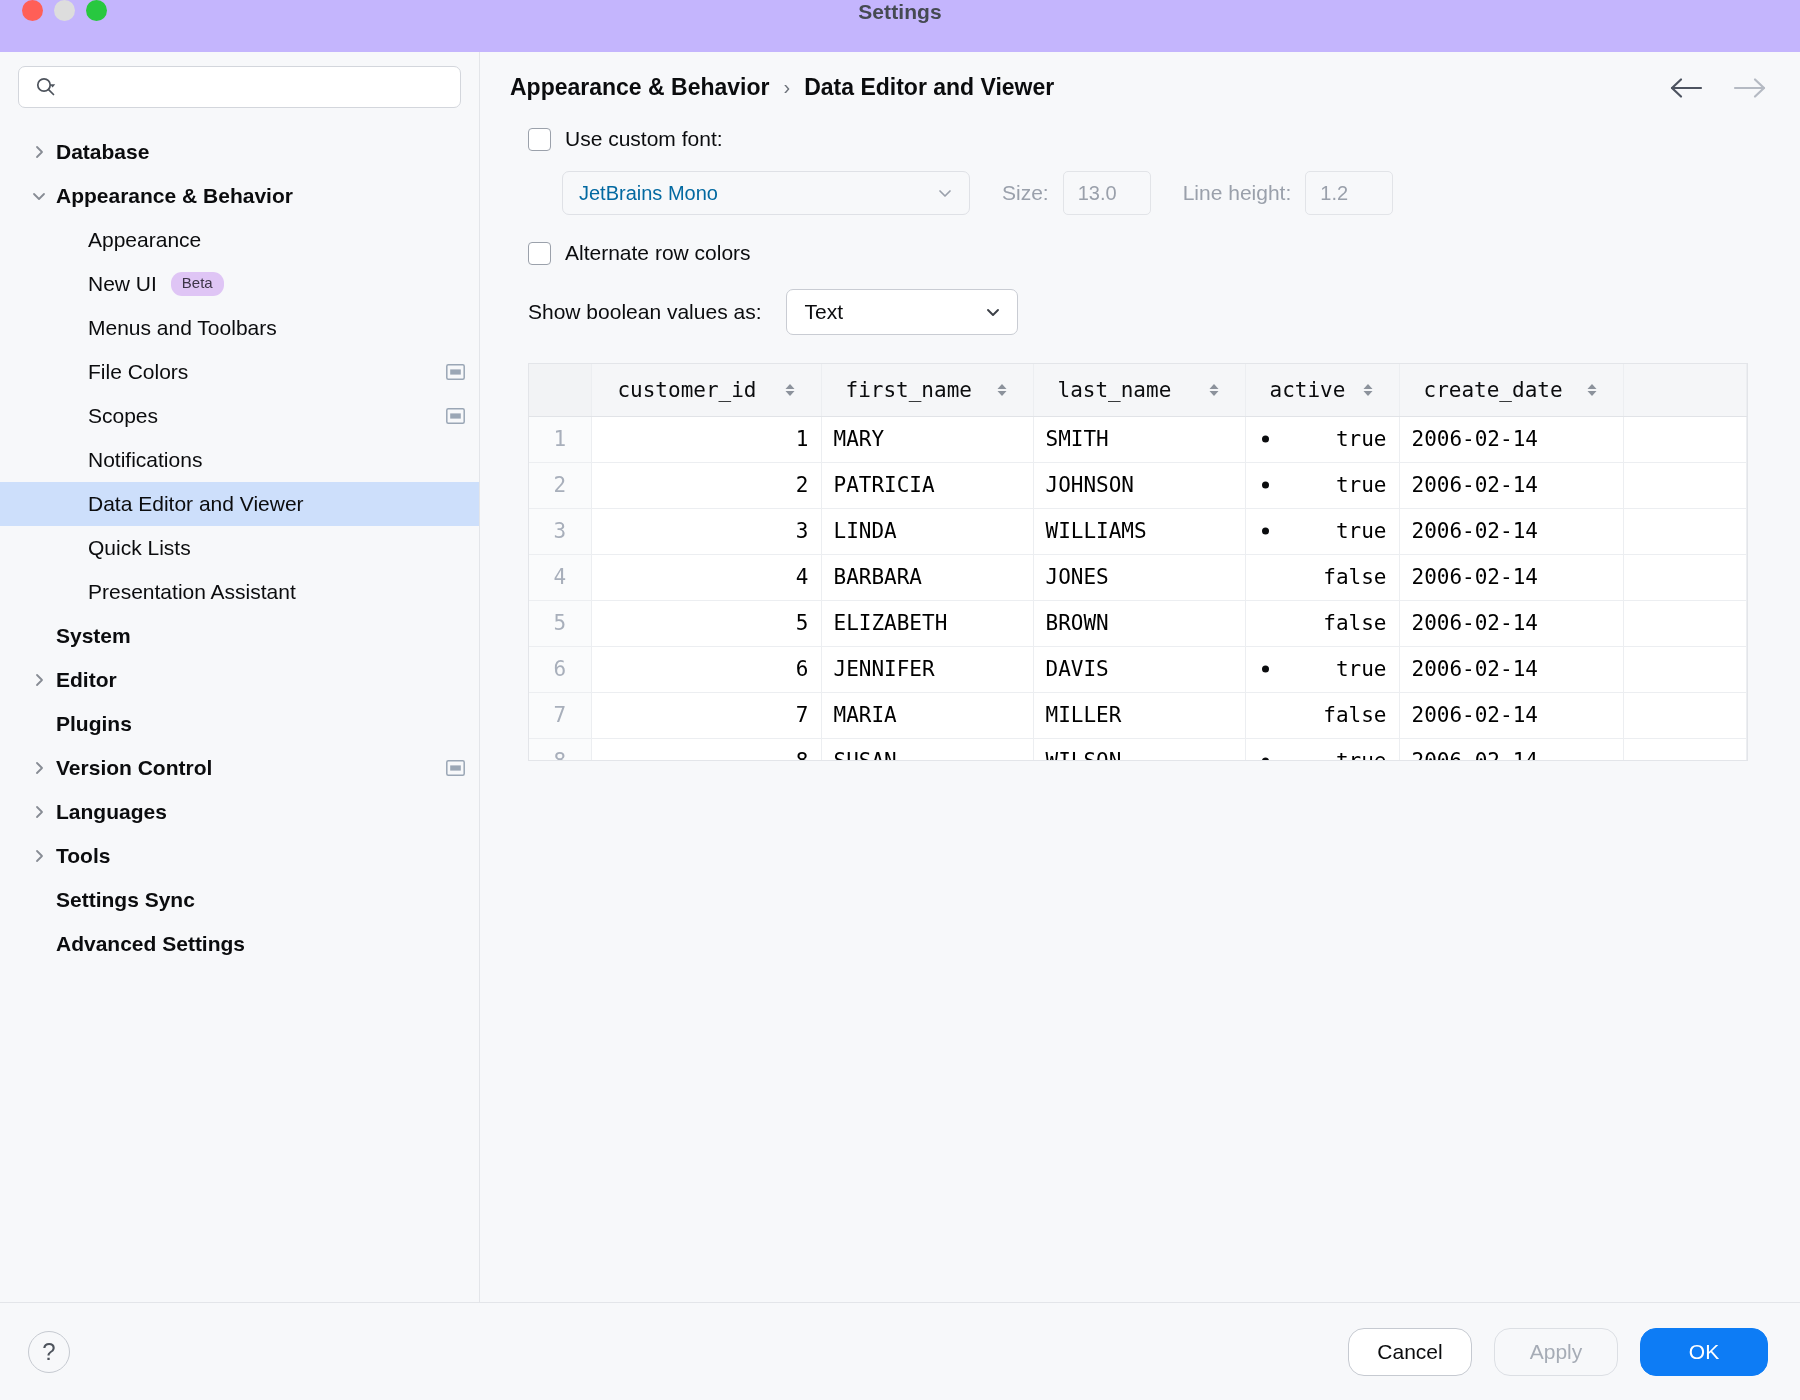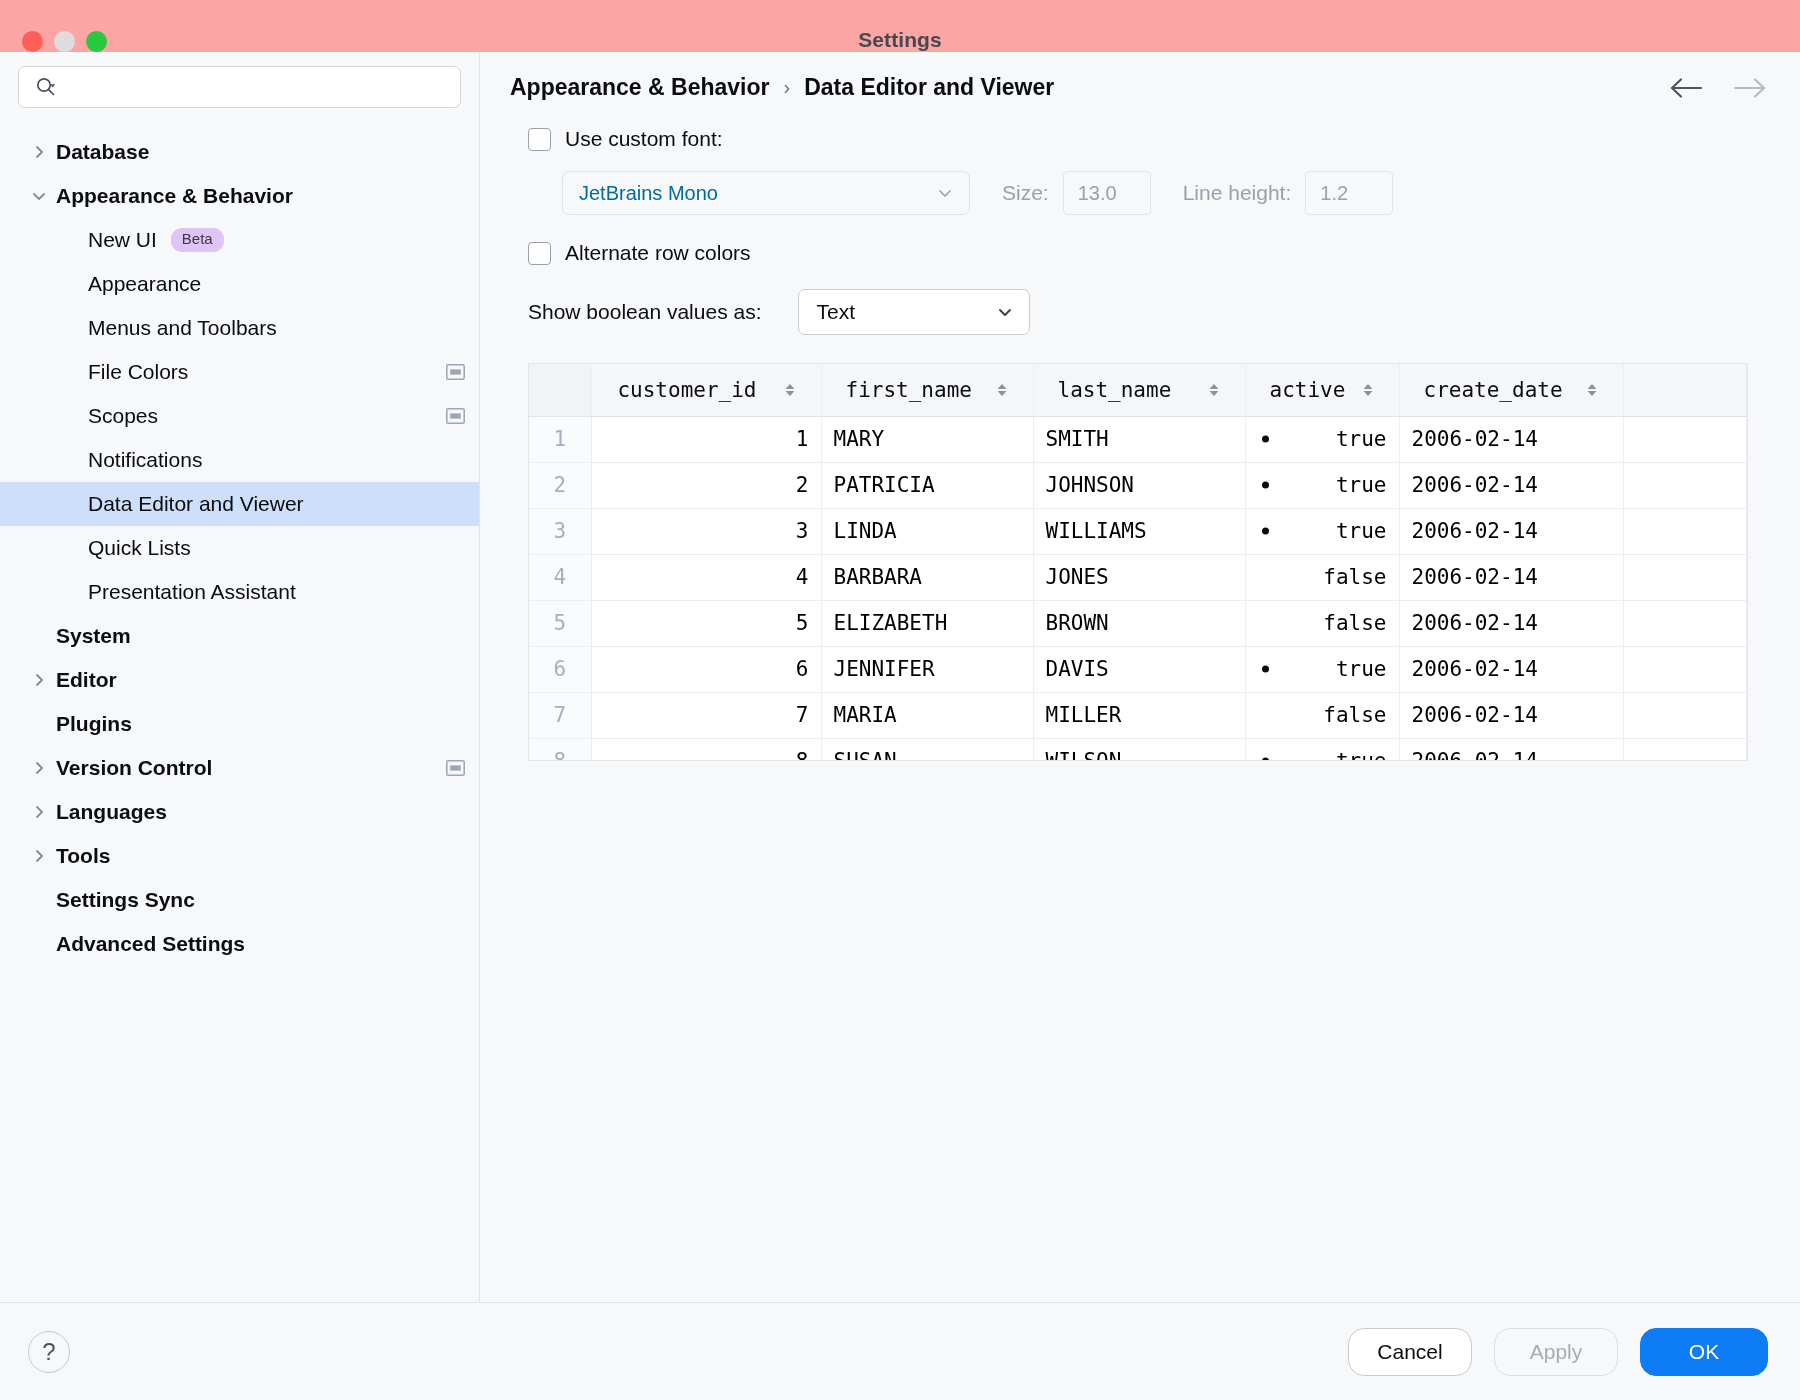--- a/index.html
+++ b/index.html
@@ -14,22 +14,22 @@
     position: relative;
     width: 1800px; height: 1400px;
     background: #f7f8fa;
     display: flex; flex-direction: column;
   }
 
   
   .titlebar {
     position: relative;
     height: 52px; flex: 0 0 52px;
-    display: flex; align-items: flex-end;
-    background: #fca5a5;
+    display: flex; align-items: flex-start;
+    background: #c4b5fd;
     text-decoration: underline;
   }
   .traffic { display: flex; gap: 11px; padding-left: 22px; align-items: center; }
   .tl { width: 21px; height: 21px; border-radius: 50%; }
   .tl.red { background: #ff5f57; }
   .tl.yellow { background: #dddddd; }
   .tl.green { background: #28c840; }
   .win-title {
     position: absolute; left: 0; right: 0; text-align: center;
     font-size: 21px; font-weight: bold; color: #454a52;
@@ -133,21 +133,21 @@
     border: 1px solid #e2e4e8; border-radius: 5px;
     background: #f7f8fa; color: #9aa0ab;
     font-size: 20px; display: flex; align-items: center;
     padding-left: 14px;
   }
   .numfield.wide { width: 88px; }
 
   .bool-row { margin-top: 24px; padding-left: 18px; display: flex; align-items: center; }
   .bool-label { font-size: 21px; color: #0b0c0e; }
   .bool-combo {
-    margin-left: 36px; height: 46px; width: 232px;
+    margin-left: 24px; height: 46px; width: 232px;
     background: #ffffff; border: 1px solid #c9ccd3; border-radius: 7px;
     display: flex; align-items: center; padding: 0 14px 0 18px;
     font-size: 21px; color: #0b0c0e;
   }
   .bool-combo .chev { margin-left: auto; display: flex; color: #3c4047; }
 
   
   .preview-wrap {
     margin: 28px 22px 0 18px;
     height: 398px;
@@ -272,26 +272,26 @@
           <div class="tree-item lvl0 top">
             <span class="twisty">
               <svg width="20" height="20" viewBox="0 0 20 20">
                 <polyline points="5,8 10,13 15,8" fill="none" stroke="#878c94" stroke-width="1.8" stroke-linecap="round" stroke-linejoin="round"></polyline>
               </svg>
             </span>
             <span class="tree-label">Appearance &amp; Behavior</span>
           </div>
           <div class="tree-item lvl1">
             <span class="twisty"></span>
+            <span class="tree-label">Appearance</span>
+          </div>
+          <div class="tree-item lvl1">
+            <span class="twisty"></span>
             <span class="tree-label">New UI</span>
             <span class="badge">Beta</span>
-          </div>
-          <div class="tree-item lvl1">
-            <span class="twisty"></span>
-            <span class="tree-label">Appearance</span>
           </div>
           <div class="tree-item lvl1">
             <span class="twisty"></span>
             <span class="tree-label">Menus and Toolbars</span>
           </div>
           <div class="tree-item lvl1">
             <span class="twisty"></span>
             <span class="tree-label">File Colors</span>
             <span class="win-icon">
               <svg width="19" height="16" viewBox="0 0 19 16">

